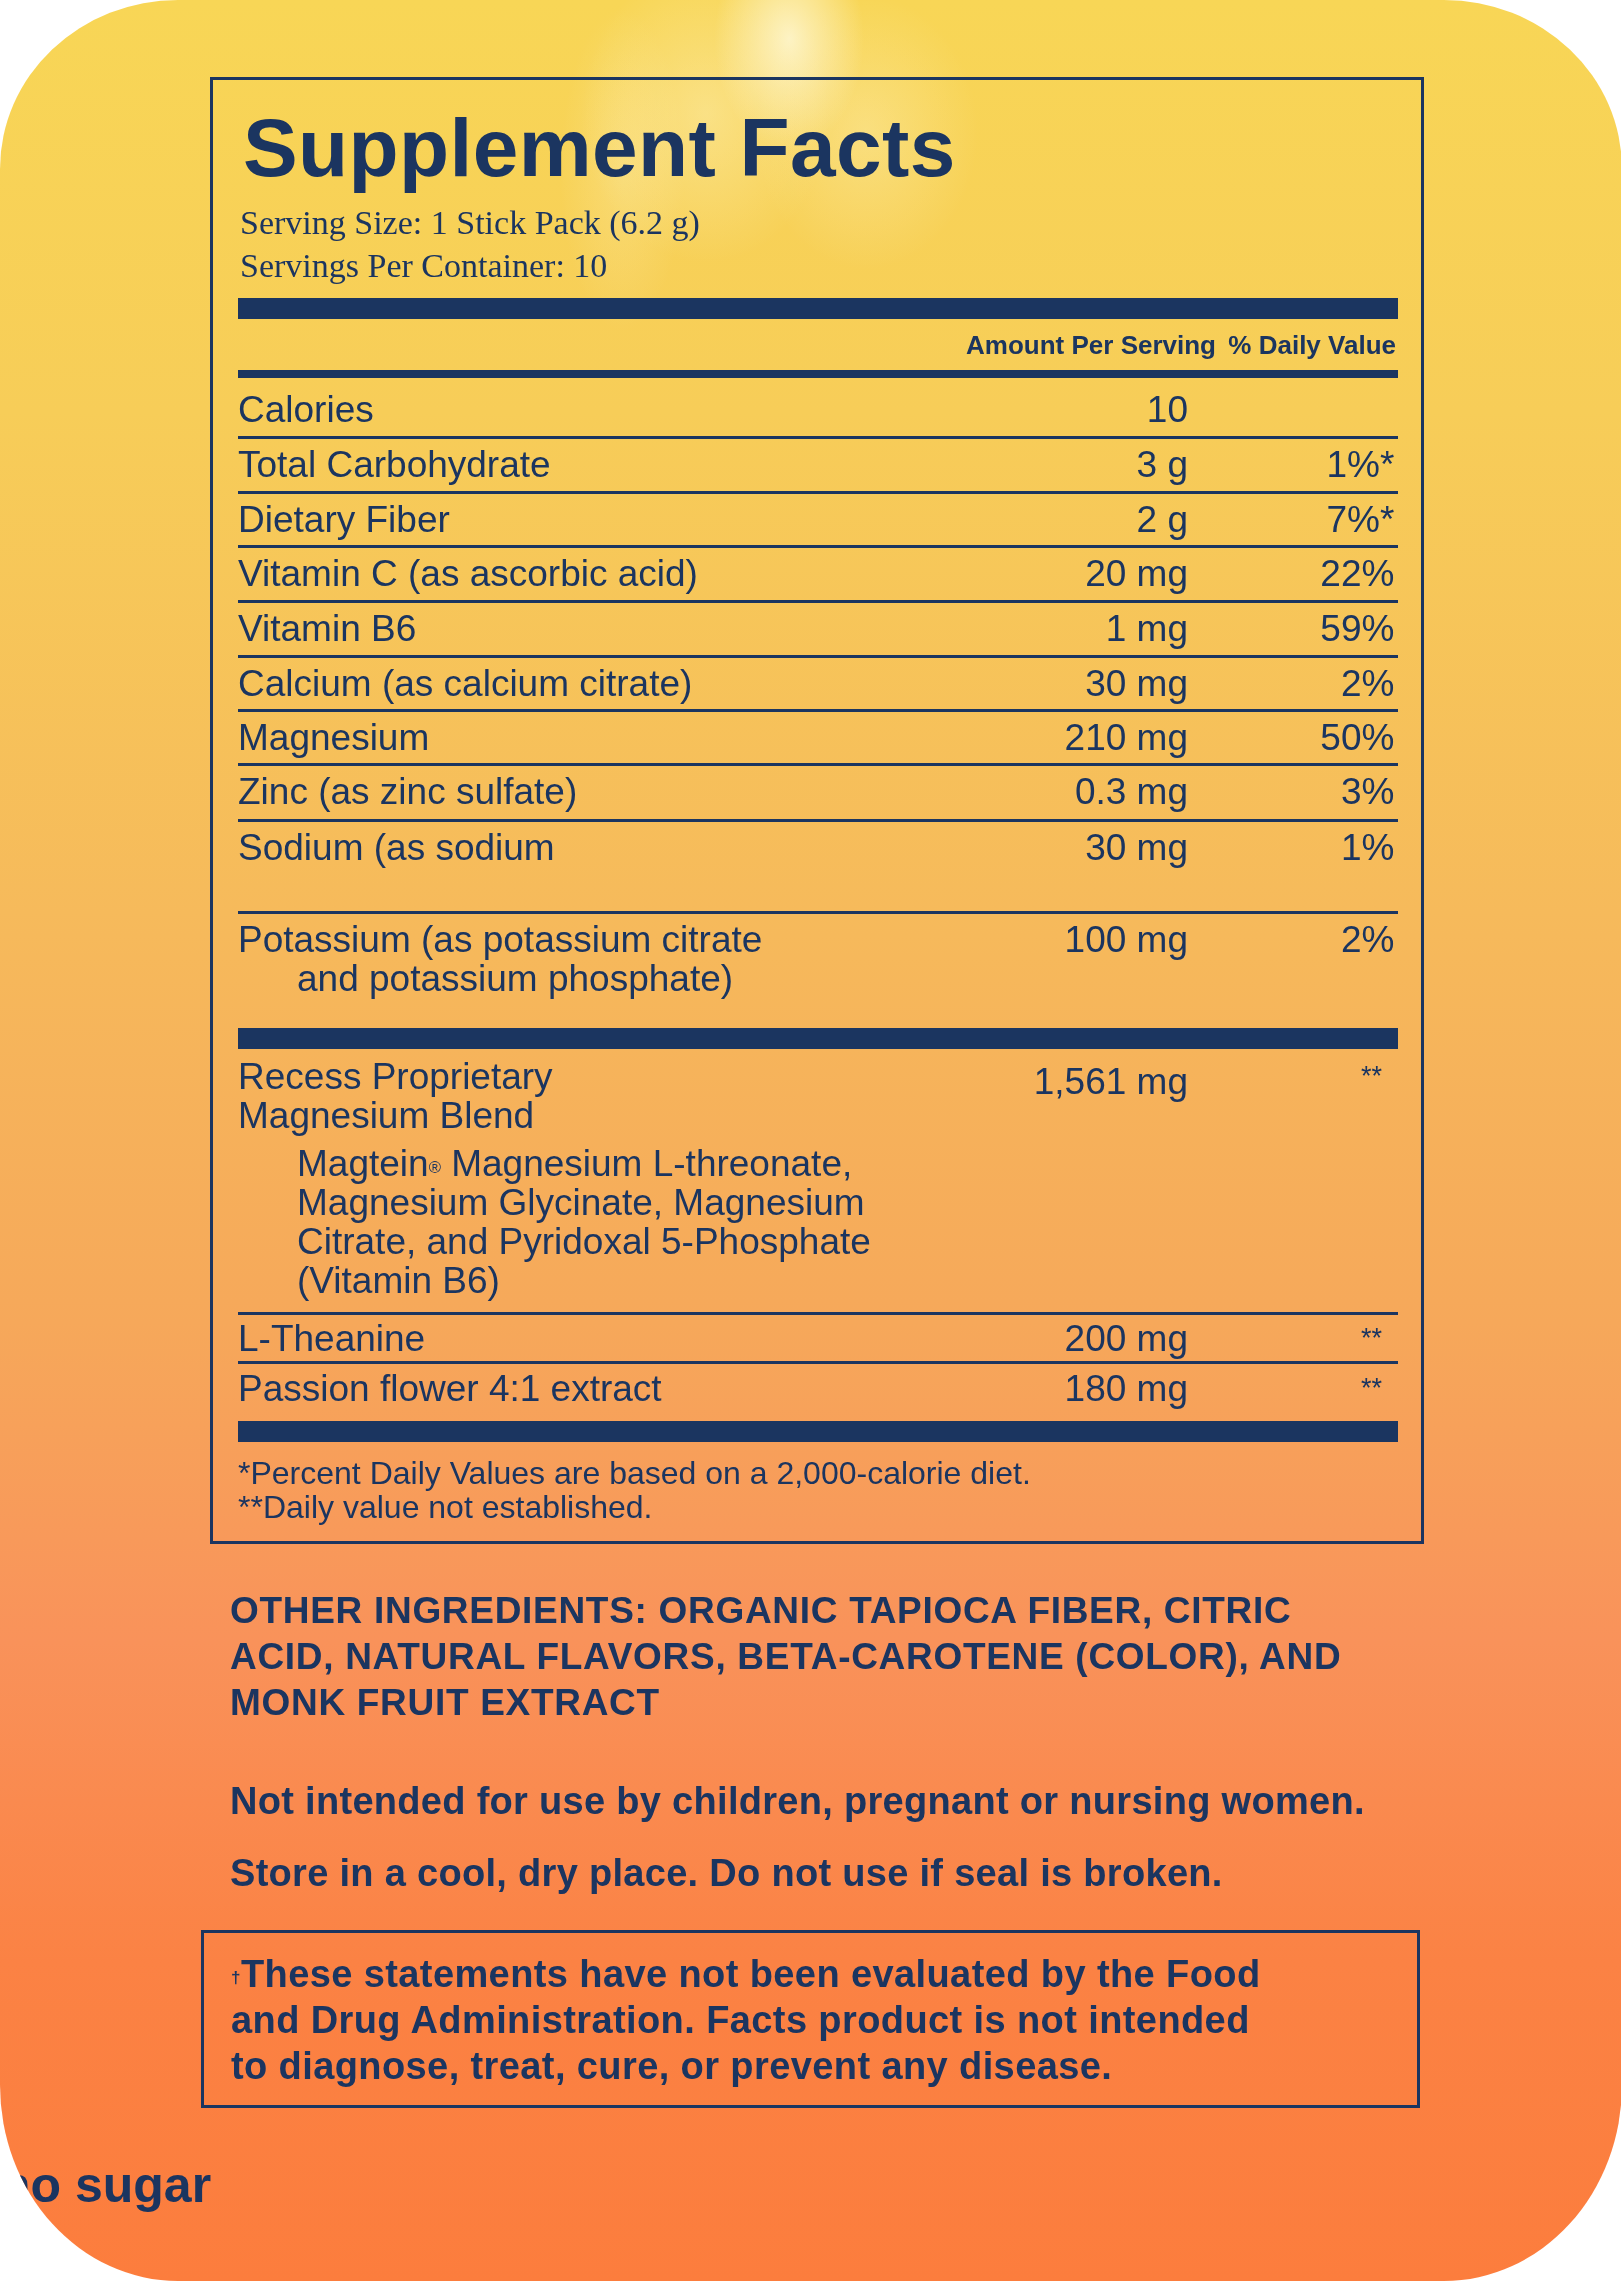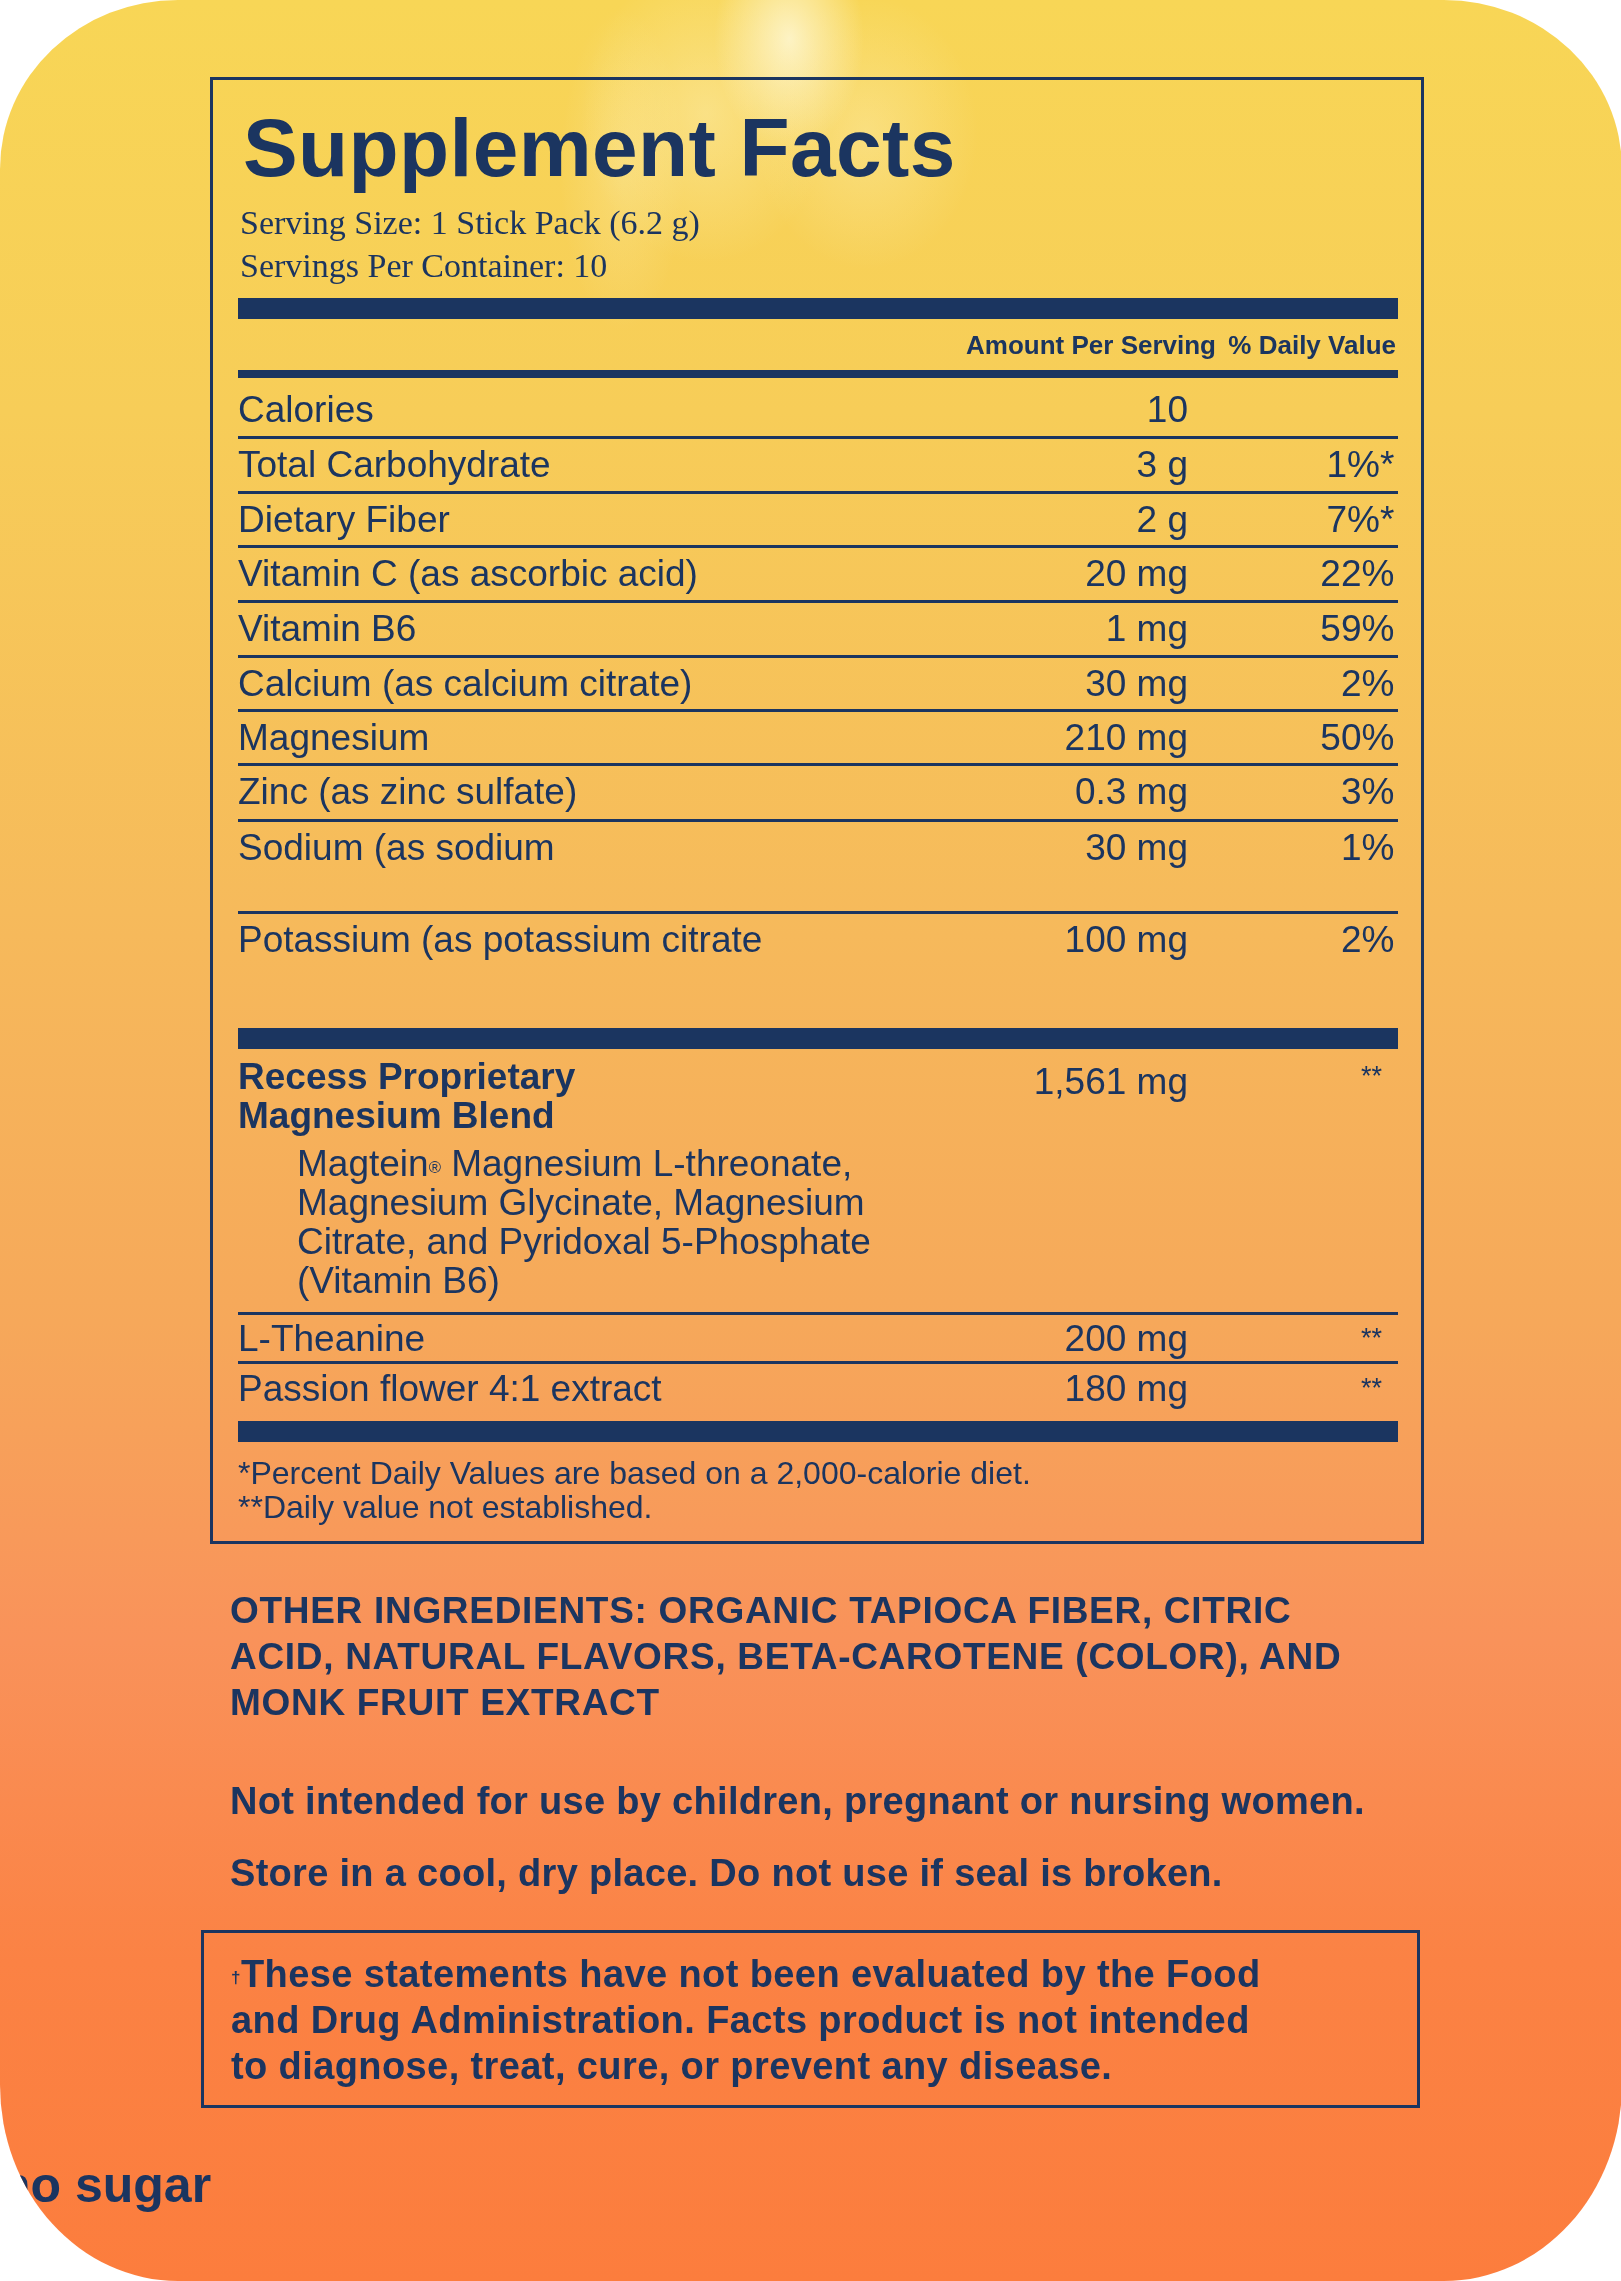--- a/index.html
+++ b/index.html
@@ -33,21 +33,21 @@
   .serving { position: absolute; left: 27px; top: 121px; font-size: 34px; line-height: 43px; font-family: Liberation Serif, serif; }
   .bar-thick { position: absolute; left: 25px; width: 1160px; height: 21.4px; background: #1B3560; }
   .bar-med { position: absolute; left: 25px; width: 1160px; height: 8px; background: #1B3560; }
   .hline { position: absolute; left: 25px; width: 1160px; height: 2.7px; background: #1B3560; }
   .col-head { position: absolute; top: 250px; font-size: 26px; font-weight: 700; }
   .row { position: absolute; left: 25px; width: 1160px; font-size: 37px; line-height: 39px; }
   .row .name { position: absolute; left: 0; top: 0; }
   .row .name .indent { padding-left: 59px; display: block; }
   .row .amt { position: absolute; right: 210px; top: 0; text-align: right; white-space: nowrap; }
   .row .dv { position: absolute; right: 3.6px; top: 0; text-align: right; white-space: nowrap; }
-  .blend-name { font-weight: 700; font-size: 37px; line-height: 39px; }
+  .blend-name { font-weight: 400; font-size: 37px; line-height: 39px; }
   .blend-ing { padding-left: 59px; line-height: 39px; }
   .foot { position: absolute; left: 25px; top: 1376px; font-size: 32px; line-height: 34px; }
   .other {
     position: absolute; left: 230px; top: 1588px; width: 1212px;
     font-size: 37px; line-height: 46px; font-weight: 700; letter-spacing: 0.7px;
   }
   .warn { position: absolute; left: 230px; font-size: 38px; font-weight: 700; letter-spacing: 0.3px; }
   .fda {
     position: absolute; left: 201px; top: 1930px; width: 1219px; height: 178px;
     border: 3.6px solid #1B3560; box-sizing: border-box;
@@ -138,20 +138,21 @@
         <span>Sodium (as sodium</span>
       </span>
       <span class="amt">30 mg</span>
       <span class="dv">1%</span>
     </div>
     <div class="hline" style="top:831px;"></div>
 
     <div class="row" style="top:840px;">
       <span class="name">
         <span>Potassium (as potassium citrate</span>
+        <span class="indent">and potassium phosphate)</span>
       </span>
       <span class="amt">100 mg</span>
       <span class="dv">2%</span>
     </div>
 
     <div class="bar-thick" style="top:948px;"></div>
 
     <div class="row" style="top:977px;">
       <span class="name">
         <span class="blend-name" style="display:block;">Recess Proprietary</span>

